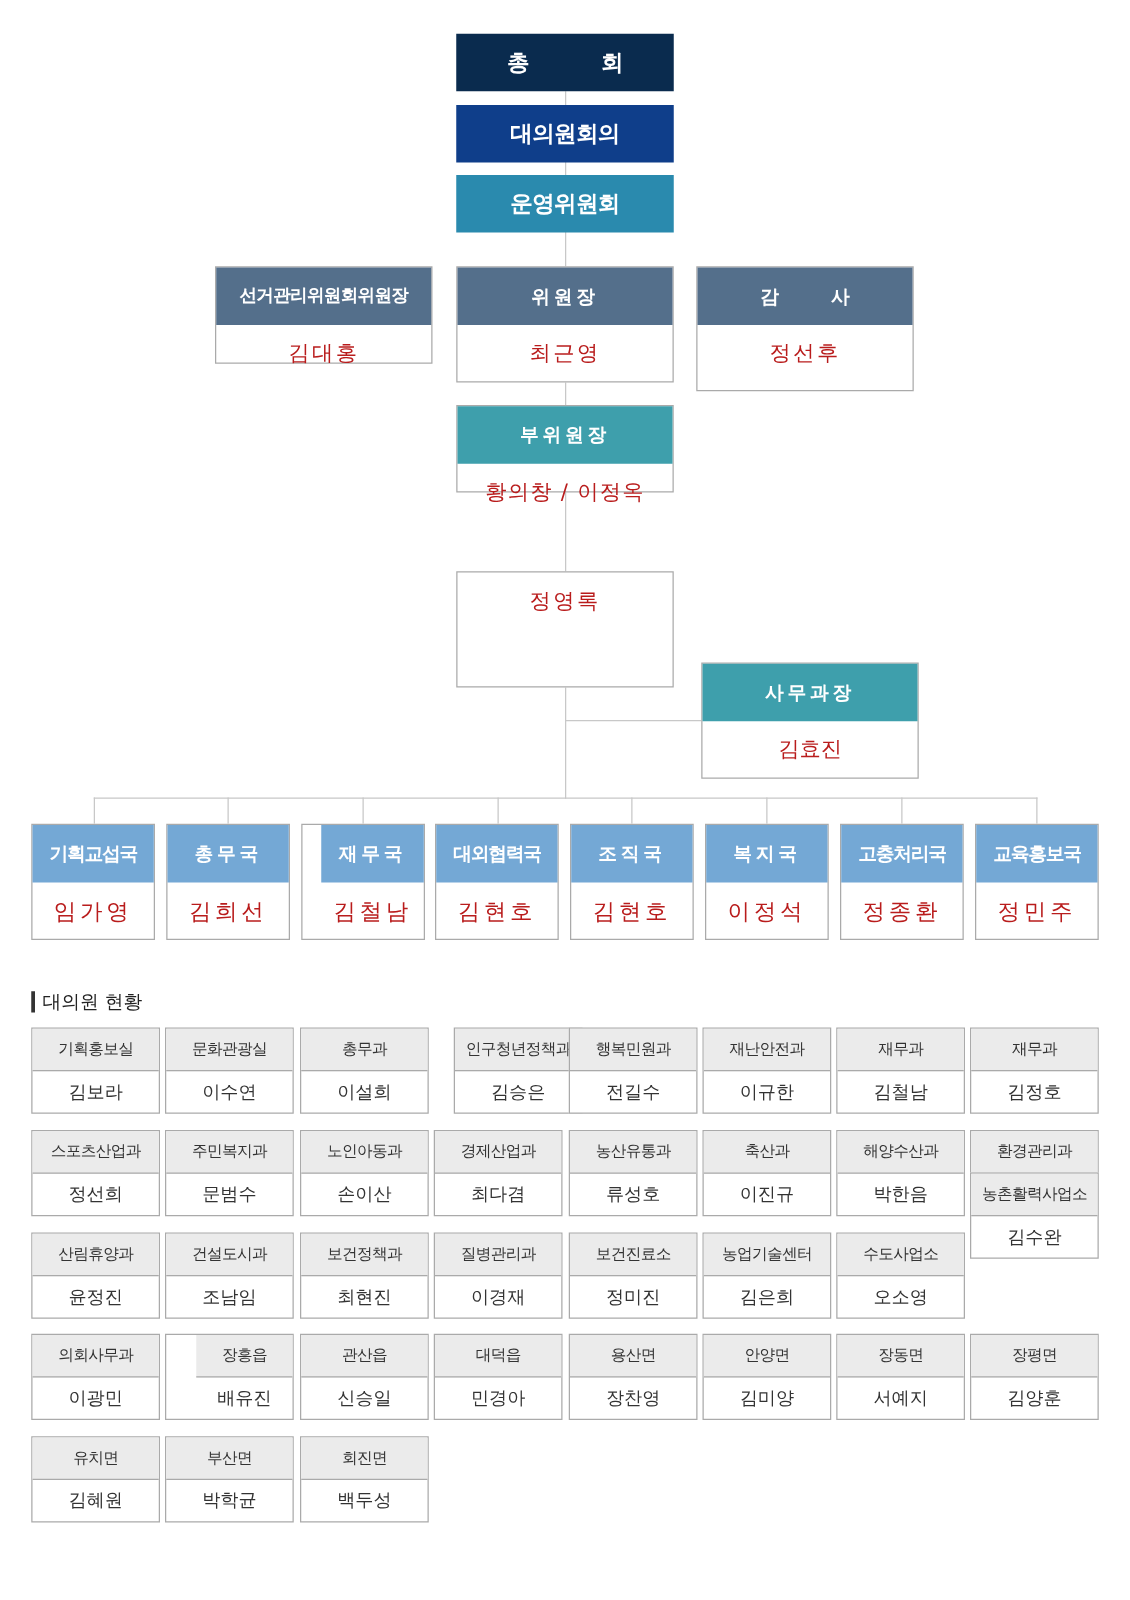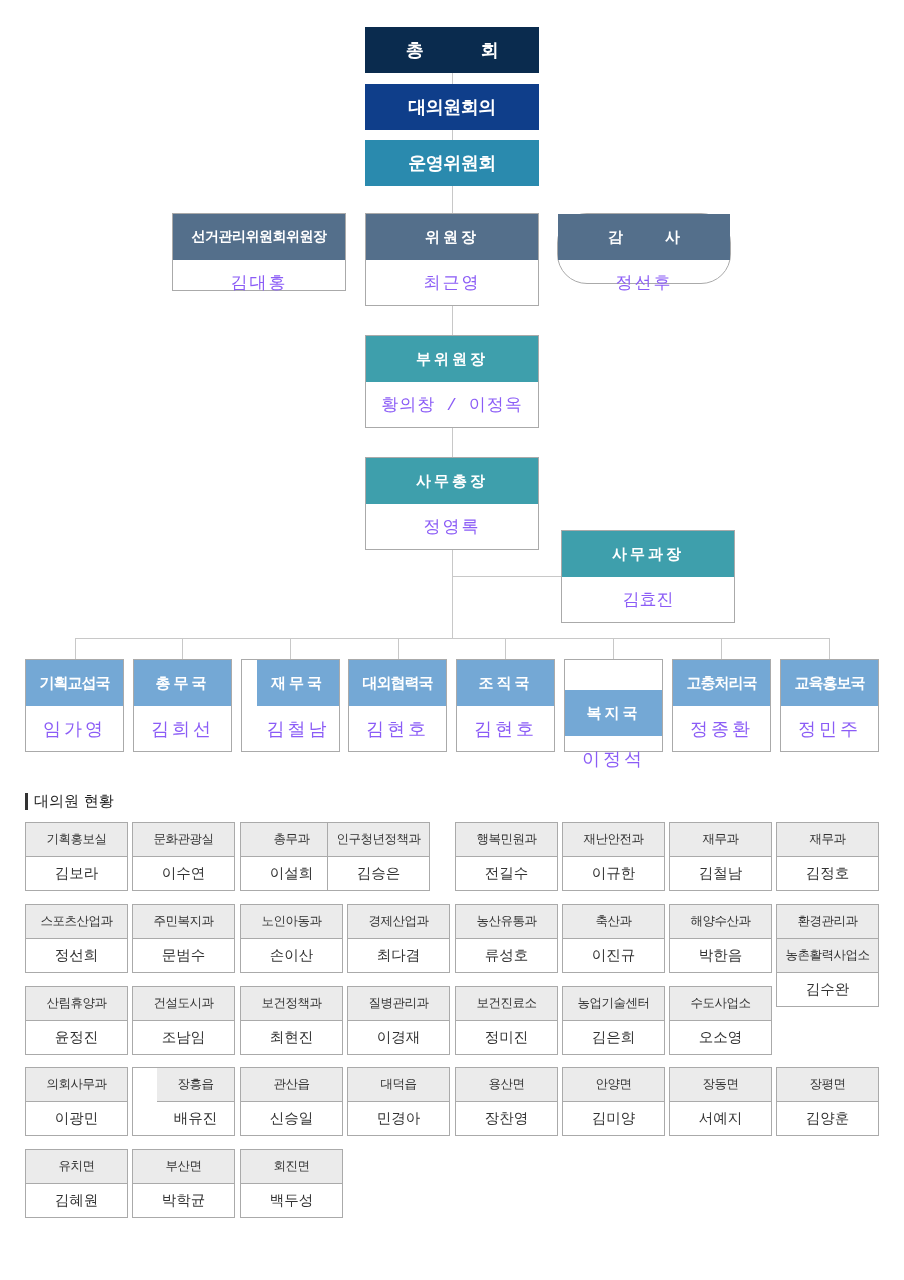--- a/index.html
+++ b/index.html
@@ -2,21 +2,21 @@
 <html><head>
 <meta charset="utf-8">
 <style>
   * { box-sizing: border-box; margin: 0; padding: 0; }
   html, body { width: 904px; height: 1280px; background: #ffffff; }
   body { position: relative; font-family: "DejaVu Sans", "Liberation Sans", sans-serif; color: #222; overflow: hidden; }
   .line { position: absolute; background: #c8c8c8; }
   .top-box { position: absolute; left: 365px; width: 174px; height: 46px; color: #fff; font-size: 18px; font-weight: bold; display: flex; align-items: center; justify-content: center; letter-spacing: -0.5px; }
   .card { position: absolute; border: 1px solid #aaaaaa; background: #fff; }
   .card .hd { height: 46px; color: #fff; font-size: 15px; font-weight: bold; display: flex; align-items: center; justify-content: center; letter-spacing: 0px; }
-  .card .bd { height: 45px; font-size: 17px; color: #8b5cf6; display: flex; align-items: center; justify-content: center; letter-spacing: 2px; }
+  .card .bd { height: 45px; font-size: 17px; color: #b91c1c; display: flex; align-items: center; justify-content: center; letter-spacing: 2px; }
   .slate { background: #546f8b; }
   .teal { background: #3e9fac; }
   .blue { background: #74a8d5; }
   .bot .hd { font-size: 15px; }
   .bot .bd { font-size: 18px; letter-spacing: 3px; }
   .section-title { position: absolute; left: 25px; top: 792px; font-size: 15px; color: #222; display: flex; align-items: center; }
   .section-title .bar { width: 3px; height: 17px; background: #333; margin-right: 6px; display: inline-block; }
   .cell { position: absolute; width: 103px; height: 69px; border: 1px solid #aaaaaa; background: #fff; }
   .cell .ch { height: 34px; background: #ebebeb; border-bottom: 1px solid #aaaaaa; font-size: 12.5px; color: #333; display: flex; align-items: center; justify-content: center; letter-spacing: -0.5px; }
   .cell .cb { height: 33px; font-size: 14.5px; color: #333; display: flex; align-items: center; justify-content: center; }
@@ -41,32 +41,31 @@
 <div class="top-box" style="top:140px; background:#2a8aae;">운영위원회</div>
 
 <div class="card" style="left:172px; top:213px; width:174px; height:78px;">
   <div class="hd slate" style="font-size:14px; letter-spacing:-0.5px;">선거관리위원회위원장</div>
   <div class="bd">김대홍</div>
 </div>
 <div class="card" style="left:365px; top:213px; width:174px; height:93px;">
   <div class="hd slate" style="letter-spacing:3px;">위원장</div>
   <div class="bd">최근영</div>
 </div>
-<div class="card" style="left:557px; top:213px; width:174px; height:71px;border-radius:30px;">
+<div class="card" style="left:557px; top:213px; width:174px; height:100px;">
   <div class="hd slate" style="white-space:pre;">감        사</div>
   <div class="bd">정선후</div>
 </div>
 
-<div class="card" style="left:365px; top:335px; width:174px; height:93px;font-family:Liberation Mono, monospace;">
+<div class="card" style="left:365px; top:324px; width:174px; height:70px;">
   <div class="hd teal" style="letter-spacing:3px;">부위원장</div>
   <div class="bd" style="letter-spacing:1px;">황의창 / 이정옥</div>
 </div>
 
 <div class="card" style="left:365px; top:457px; width:174px; height:93px;">
-  <div class="hd teal" style="letter-spacing:3px;">사무총장</div>
   <div class="bd">정영록</div>
 </div>
 
 <div class="card" style="left:561px; top:530px; width:174px; height:93px;">
   <div class="hd teal" style="letter-spacing:3px;">사무과장</div>
   <div class="bd" style="letter-spacing:0px;">김효진</div>
 </div>
 
 <div class="card bot" style="left:25px; top:659px; width:99px; height:93px;">
   <div class="hd blue" style="letter-spacing:-1px;">기획교섭국</div>
@@ -82,21 +81,21 @@
 </div>
 <div class="card bot" style="left:348px; top:659px; width:99px; height:93px;">
   <div class="hd blue" style="letter-spacing:-1px;">대외협력국</div>
   <div class="bd">김현호</div>
 </div>
 <div class="card bot" style="left:456px; top:659px; width:99px; height:93px;">
   <div class="hd blue" style="letter-spacing:3px;">조직국</div>
   <div class="bd">김현호</div>
 </div>
 <div class="card bot" style="left:564px; top:659px; width:99px; height:93px;">
-  <div class="hd blue" style="letter-spacing:3px;margin-top:30px;">복지국</div>
+  <div class="hd blue" style="letter-spacing:3px;">복지국</div>
   <div class="bd">이정석</div>
 </div>
 <div class="card bot" style="left:672px; top:659px; width:99px; height:93px;">
   <div class="hd blue" style="letter-spacing:-1px;">고충처리국</div>
   <div class="bd">정종환</div>
 </div>
 <div class="card bot" style="left:780px; top:659px; width:99px; height:93px;">
   <div class="hd blue" style="letter-spacing:-1px;">교육홍보국</div>
   <div class="bd">정민주</div>
 </div>
@@ -112,21 +111,21 @@
       <div class="cb">김보라</div>
     </div>
     <div class="cell" style="left: 132px; top: 822px;">
       <div class="ch">문화관광실</div>
       <div class="cb">이수연</div>
     </div>
     <div class="cell" style="left: 240px; top: 822px;">
       <div class="ch">총무과</div>
       <div class="cb">이설희</div>
     </div>
-    <div class="cell" style="left: 327px; top: 822px;">
+    <div class="cell" style="left: 363px; top: 822px;">
       <div class="ch">인구청년정책과</div>
       <div class="cb">김승은</div>
     </div>
     <div class="cell" style="left: 455px; top: 822px;">
       <div class="ch">행복민원과</div>
       <div class="cb">전길수</div>
     </div>
     <div class="cell" style="left: 562px; top: 822px;">
       <div class="ch">재난안전과</div>
       <div class="cb">이규한</div>

